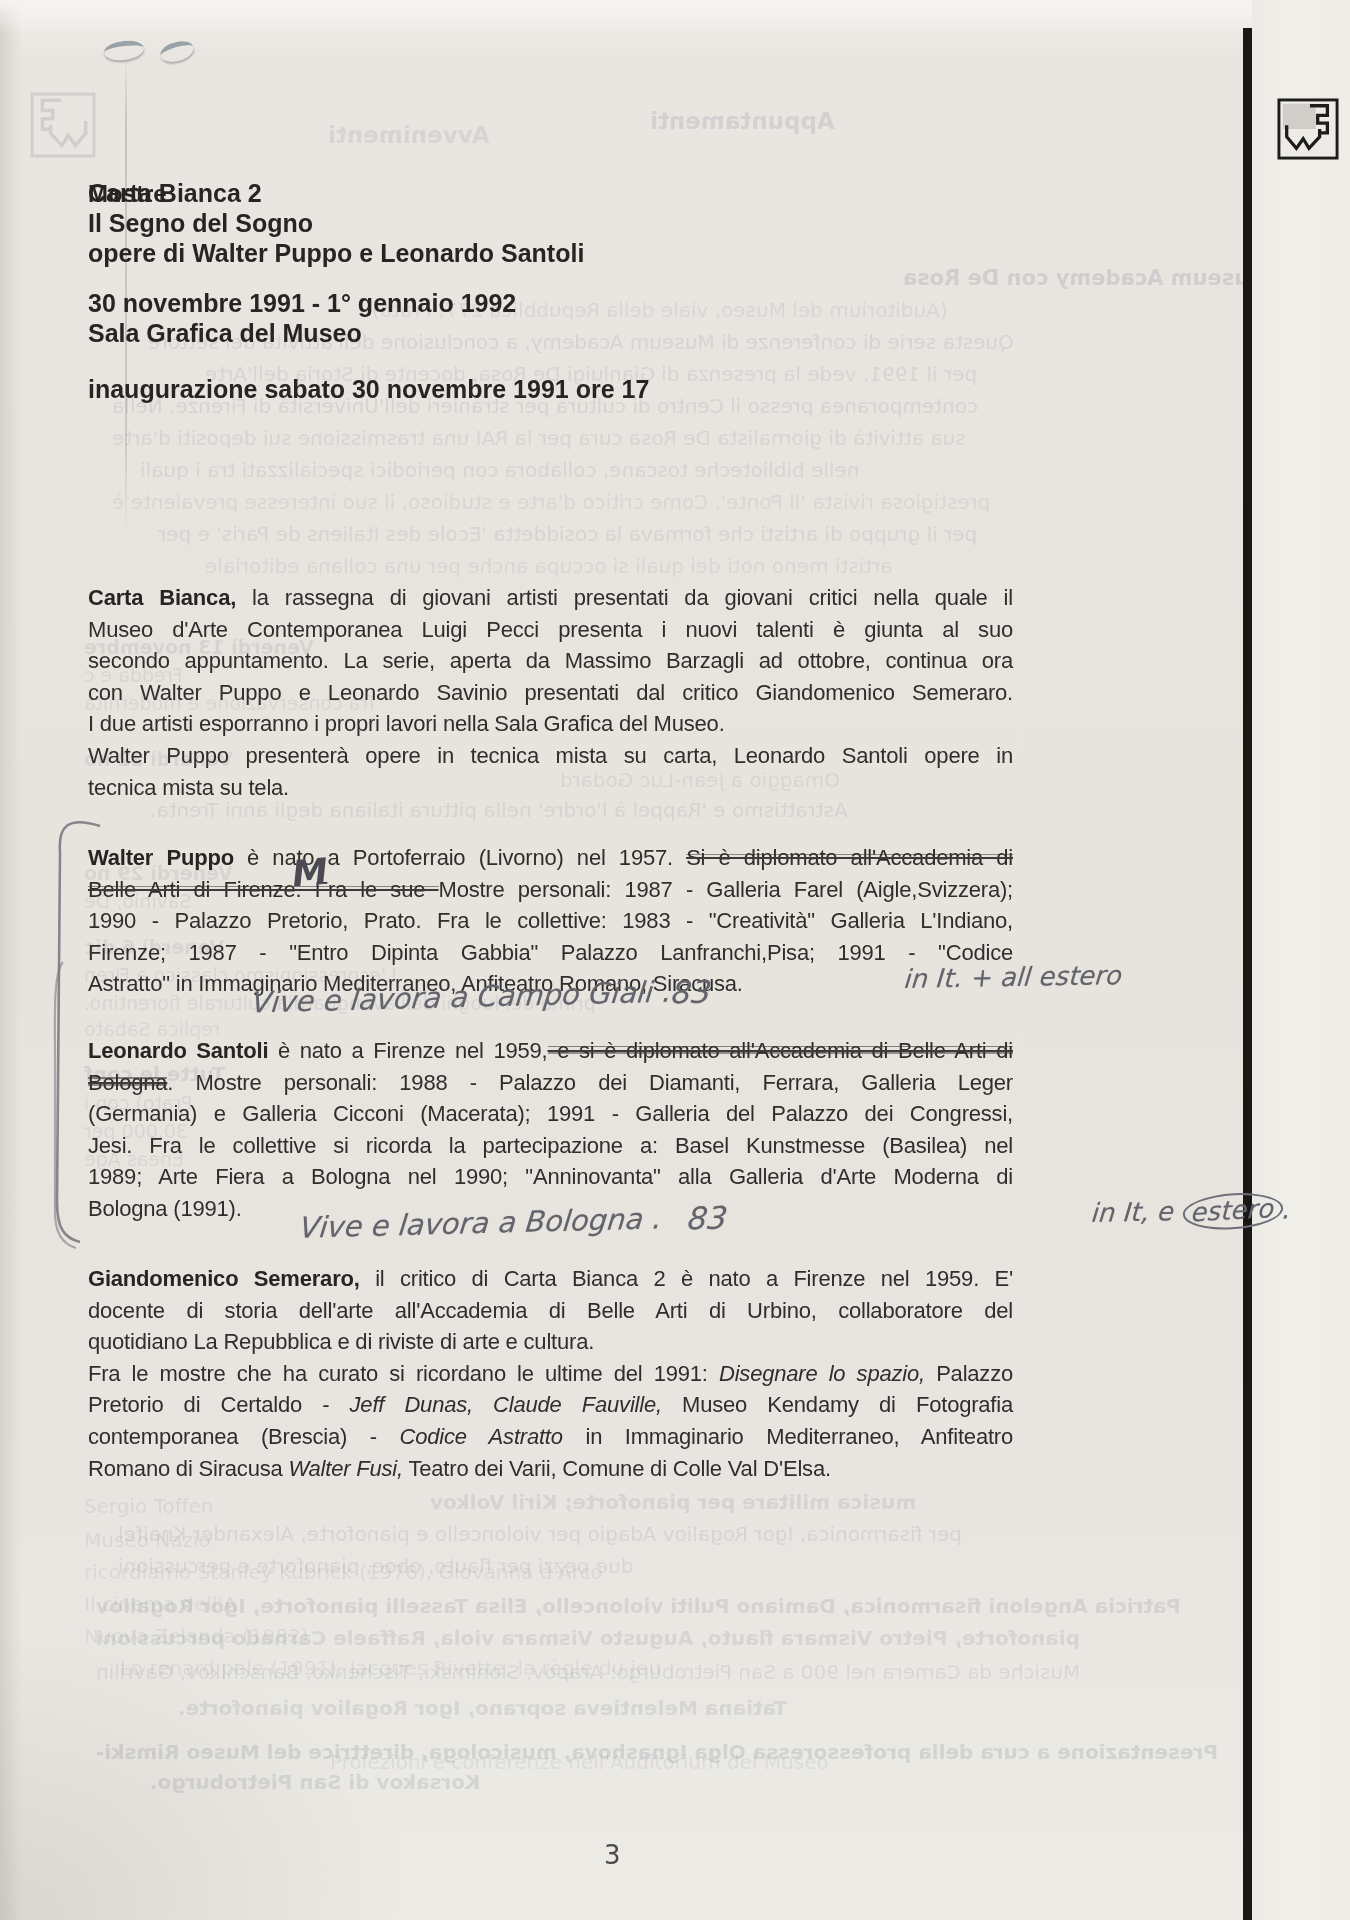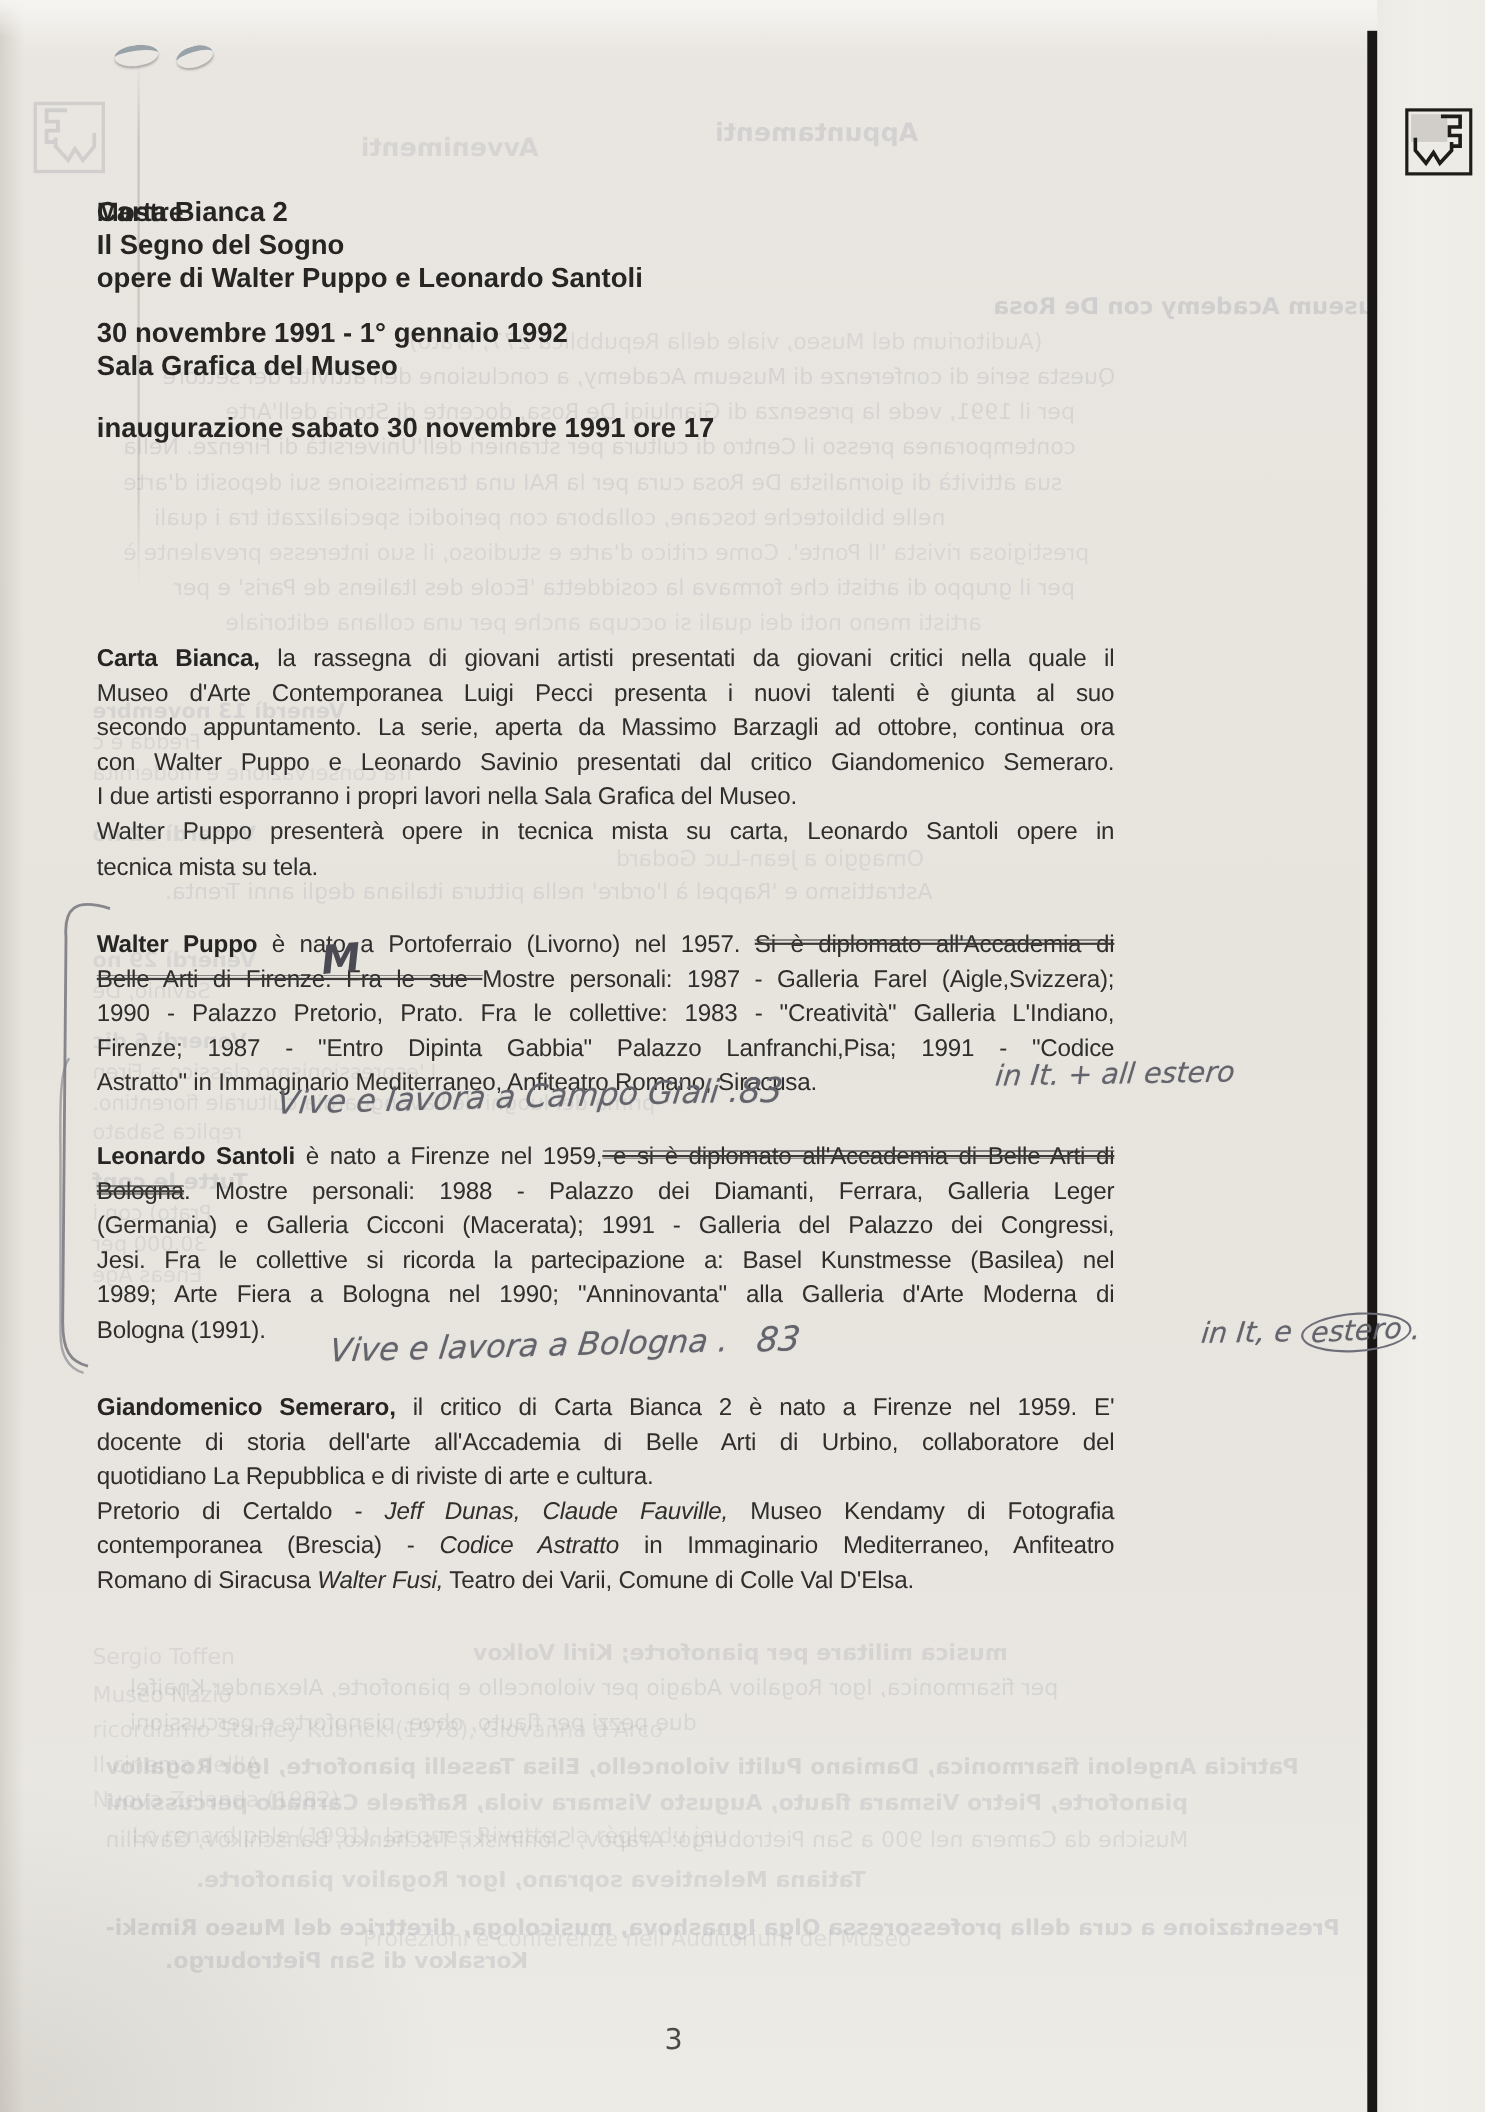--- a/index.html
+++ b/index.html
@@ -188,20 +188,21 @@
       <div class="tl">(Germania) e Galleria Cicconi (Macerata); 1991 - Galleria del Palazzo dei Congressi,</div>
       <div class="tl">Jesi. Fra le collettive si ricorda la partecipazione a: Basel Kunstmesse (Basilea) nel</div>
       <div class="tl">1989; Arte Fiera a Bologna nel 1990; "Anninovanta" alla Galleria d'Arte Moderna di</div>
       <div class="tl tl-end">Bologna (1991).</div>
     </div>
 
     <div class="para" style="top:1263px">
       <div class="tl"><span class="lead">Giandomenico Semeraro,</span><span> il critico di Carta Bianca 2 è nato a Firenze nel 1959. E'</span></div>
       <div class="tl">docente di storia dell'arte all'Accademia di Belle Arti di Urbino, collaboratore del</div>
       <div class="tl tl-end">quotidiano La Repubblica e di riviste di arte e cultura.</div>
+      <div class="tl"><span>Fra le mostre che ha curato si ricordano le ultime del 1991: </span><span class="it">Disegnare lo spazio,</span><span> Palazzo</span></div>
       <div class="tl"><span>Pretorio di Certaldo - </span><span class="it">Jeff Dunas, Claude Fauville,</span><span> Museo Kendamy di Fotografia</span></div>
       <div class="tl"><span>contemporanea (Brescia) - </span><span class="it">Codice Astratto</span><span> in Immaginario Mediterraneo, Anfiteatro</span></div>
       <div class="tl tl-end"><span>Romano di Siracusa </span><span class="it">Walter Fusi,</span><span> Teatro dei Varii, Comune di Colle Val D'Elsa.</span></div>
     </div>
 
   </div>
 
   <svg class="bracket-svg" width="90" height="450" viewBox="0 0 90 450">
     <path d="M62 14 C30 4 20 14 22 40 L19 390 C19 416 26 426 42 430" fill="none" stroke="#75757d" stroke-width="2.6" opacity="0.85"></path>
     <path d="M25 150 C15 162 17 205 17 245 L17 400 C17 421 24 432 38 436" fill="none" stroke="#7b7b83" stroke-width="2.2" opacity="0.6"></path>

